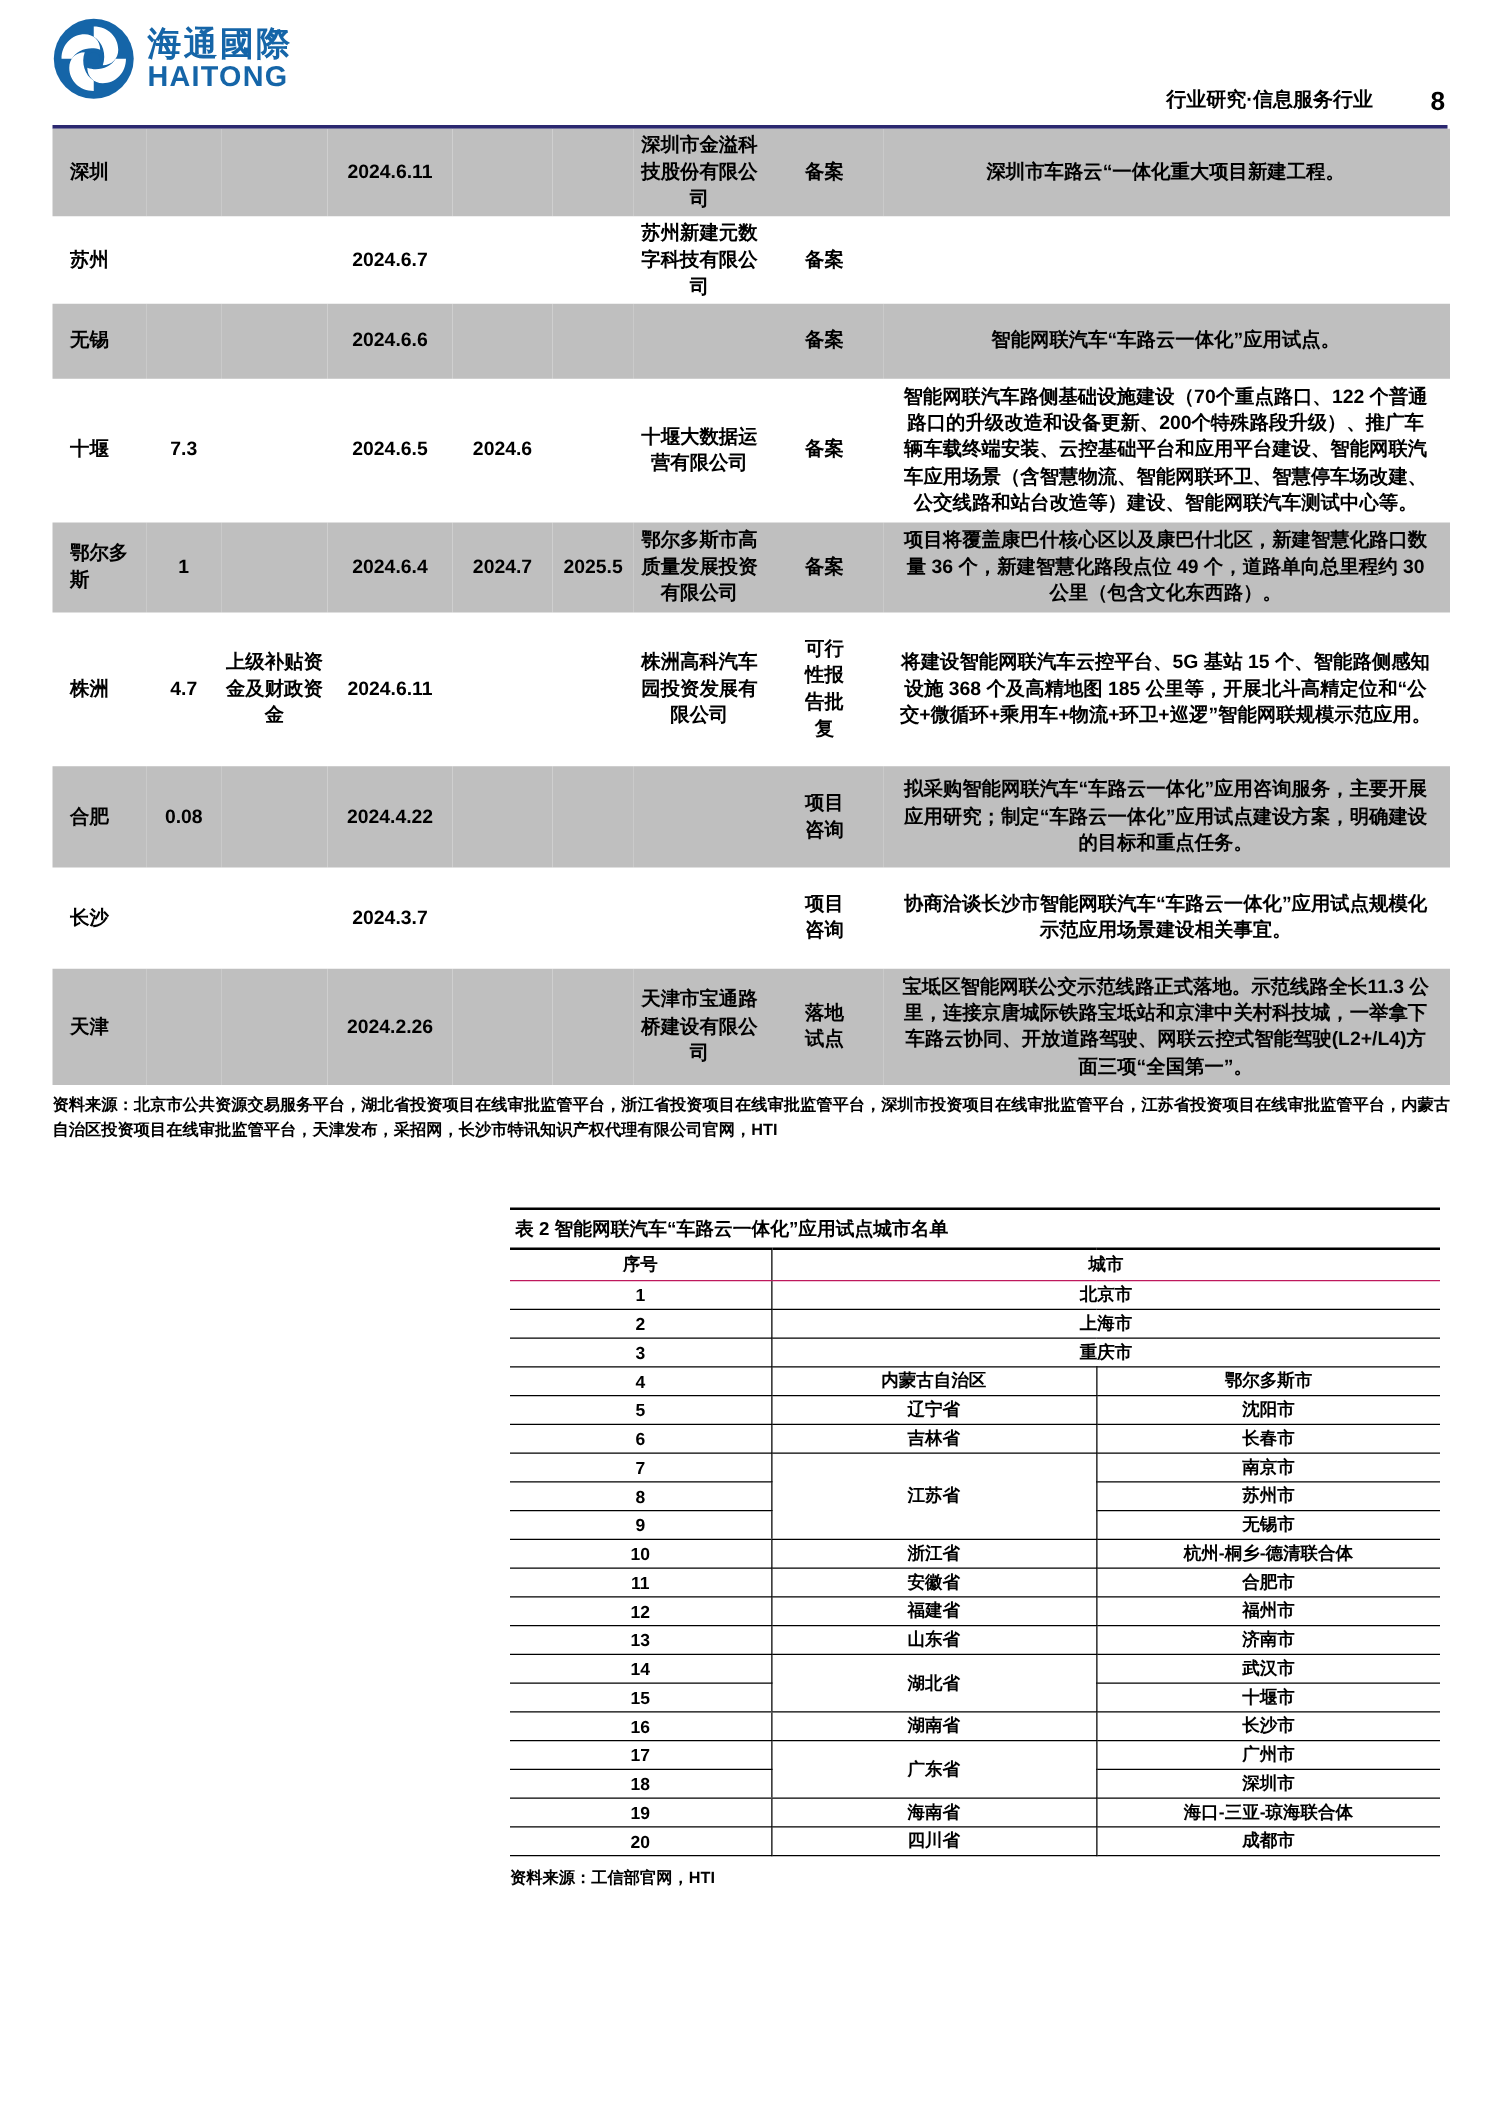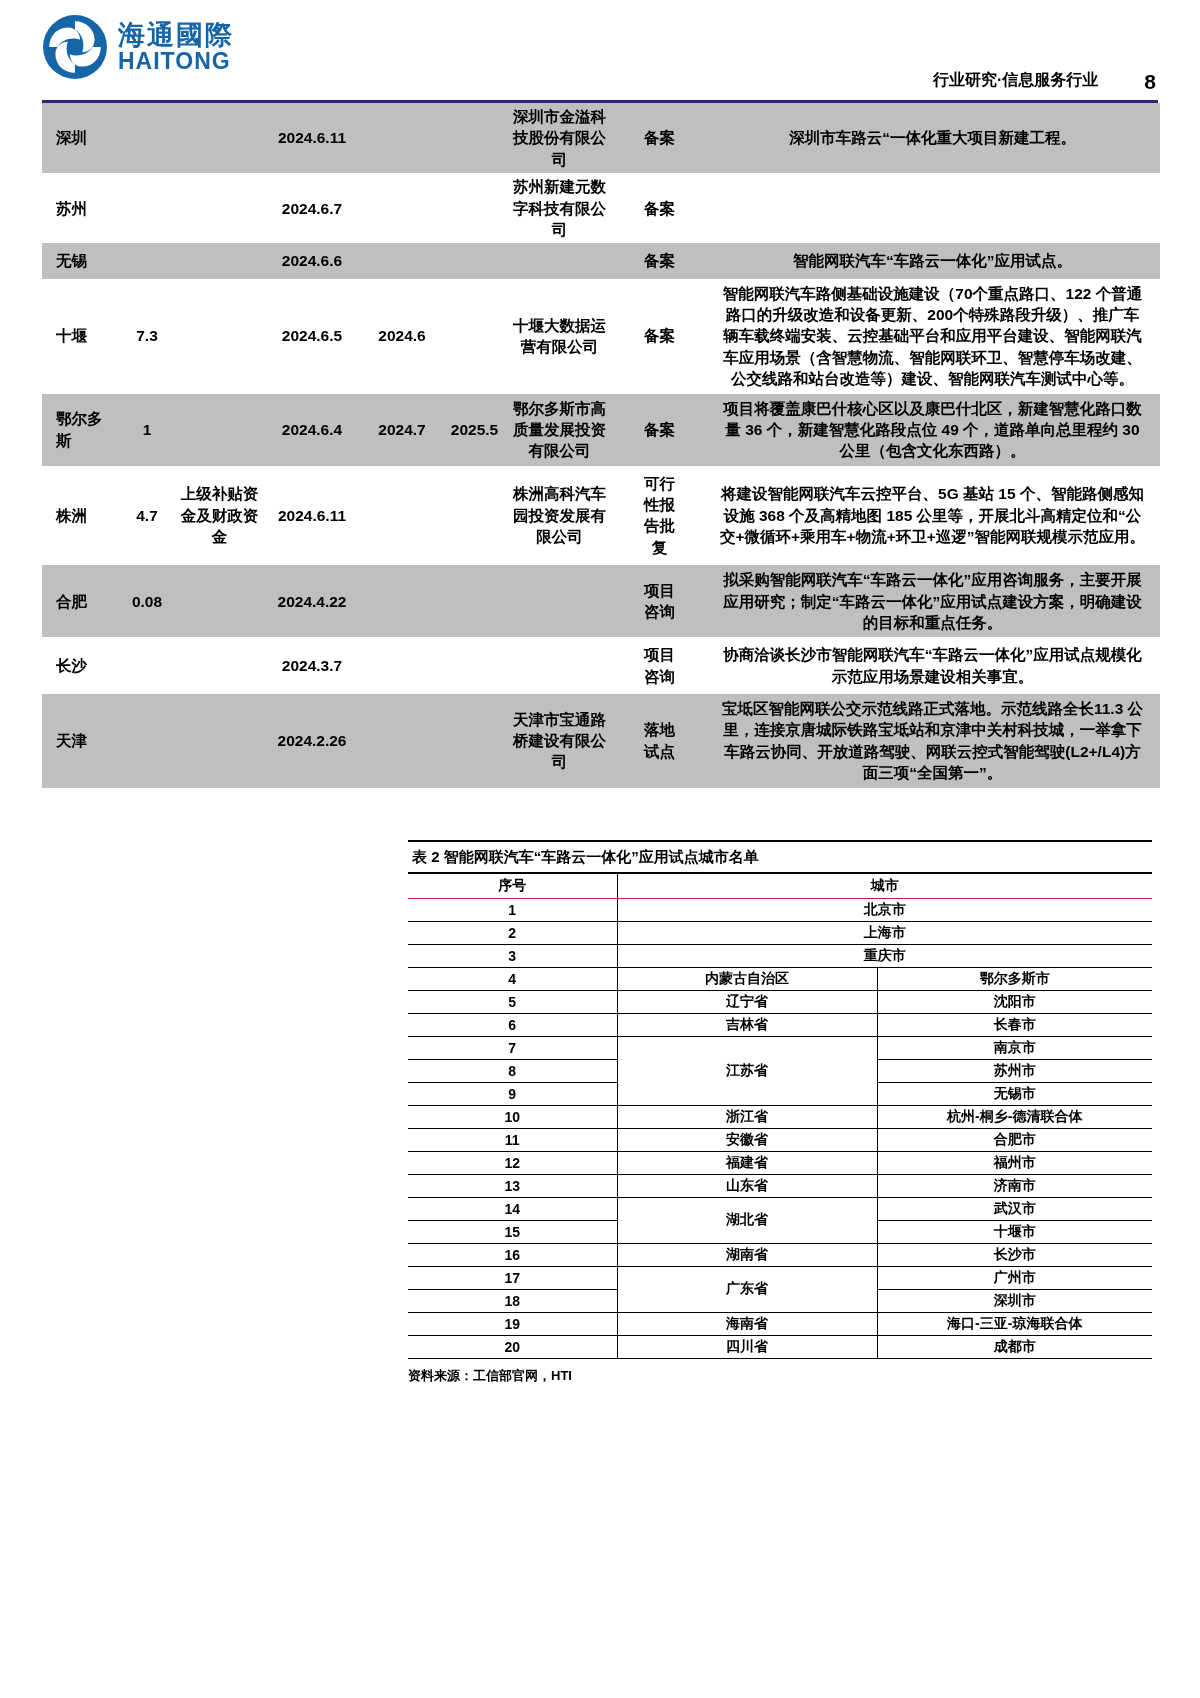--- a/index.html
+++ b/index.html
@@ -23,21 +23,21 @@
   
   table { border-collapse:collapse; }
   .proj-table { width:1118px; table-layout:fixed; font-size:15.5px; font-weight:600; }
   .proj-table td { vertical-align:middle; padding:3px 2px; line-height:1.38; }
   .proj-table tr.shaded { background:var(--row-gray); }
   .td-city   { text-align:left; padding-left:14px !important; }
   .td-num    { text-align:center; font-weight:bold; }
   .td-fund   { text-align:center;margin-left:36px; }
   .td-date   { text-align:center; font-weight:bold; }
   .td-comp   { text-align:center; padding:3px 6px !important; }
-  .td-status { text-align:center; padding:7px 28px !important; }
+  .td-status { text-align:center; padding:19px 28px !important; }
   .td-desc   { text-align:center; padding:4px 14px 4px 12px !important; }
   .src-note { width:1118px; margin-top:6px; font-size:13px; font-weight:600; line-height:1.55; }
   
   .t2-wrap { margin:52px 0 0 366px; width:744px; }
   .t2-title { border-top:2.5px solid #000; padding:6px 2px 5px 4px; font-size:15px; font-weight:bold; }
   .city-table { width:744px; table-layout:fixed; font-size:14px; font-weight:600; }
   .city-table th { border-top:2px solid #000; border-bottom:1px solid #be185d; font-size:14px; font-weight:600; padding:3px 0; }
   .city-table td { border-bottom:1.5px solid #000; text-align:center; vertical-align:middle; padding:2px 0; height:23px; }
   .v-div { border-right:1.5px solid #000; }
   .c-no { font-weight:bold; }
@@ -182,20 +182,21 @@
           <td class="td-fund"></td>
           <td class="td-date">2024.2.26</td>
           <td class="td-date"></td>
           <td class="td-date"></td>
           <td class="td-comp">天津市宝通路桥建设有限公司</td>
           <td class="td-status">落地试点</td>
           <td class="td-desc">宝坻区智能网联公交示范线路正式落地。示范线路全长11.3 公里，连接京唐城际铁路宝坻站和京津中关村科技城，一举拿下车路云协同、开放道路驾驶、网联云控式智能驾驶(L2+/L4)方面三项“全国第一”。</td>
         </tr>
       </tbody>
   </table>
+  <p class="src-note">资料来源：北京市公共资源交易服务平台，湖北省投资项目在线审批监管平台，浙江省投资项目在线审批监管平台，深圳市投资项目在线审批监管平台，江苏省投资项目在线审批监管平台，内蒙古自治区投资项目在线审批监管平台，天津发布，采招网，长沙市特讯知识产权代理有限公司官网，HTI</p>
 
   <div class="t2-wrap">
     <div class="t2-title">表 2 智能网联汽车“车路云一体化”应用试点城市名单</div>
     <table class="city-table">
       <colgroup>
         <col style="width:209px">
           <col style="width:260px">
           <col style="width:275px">
       </colgroup>
       <thead>

